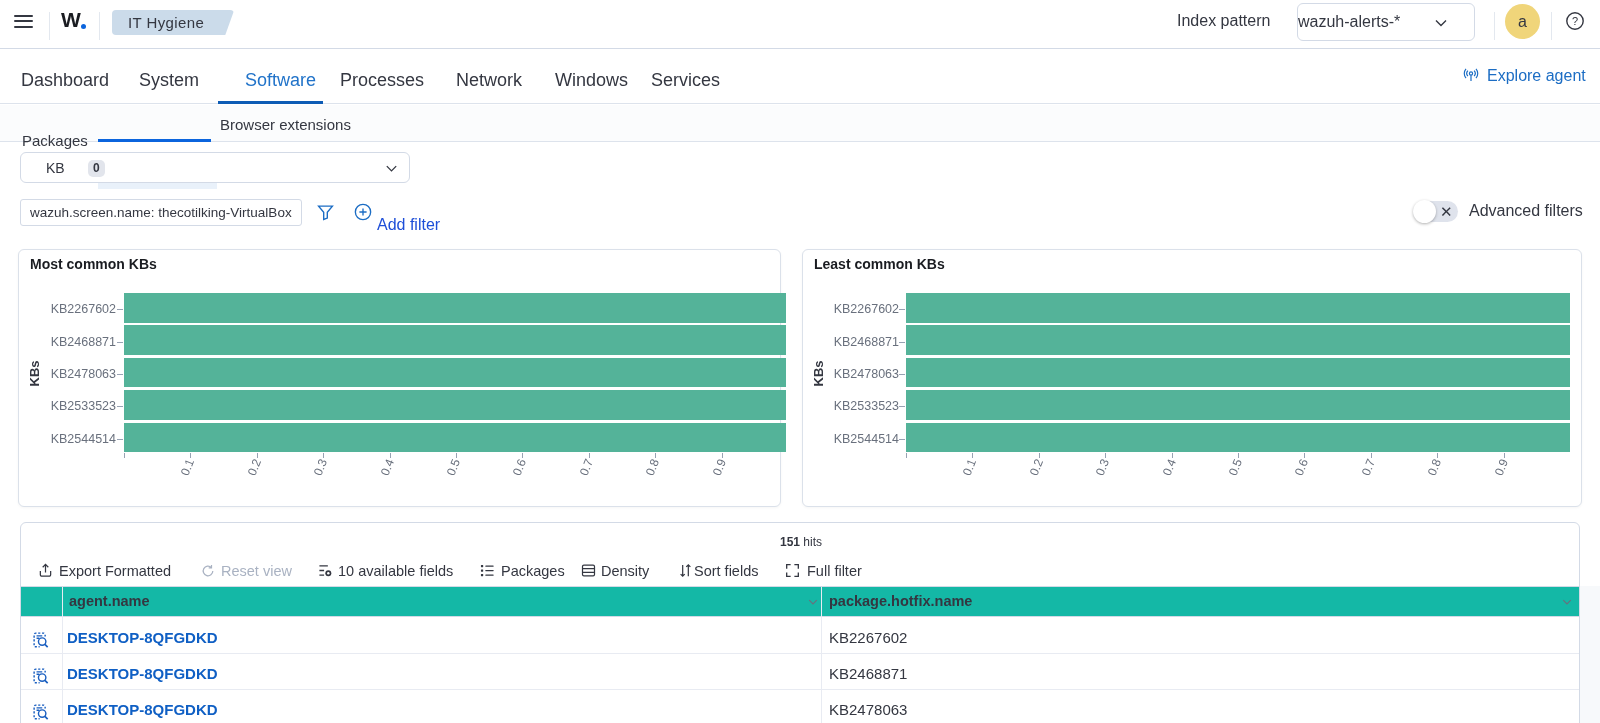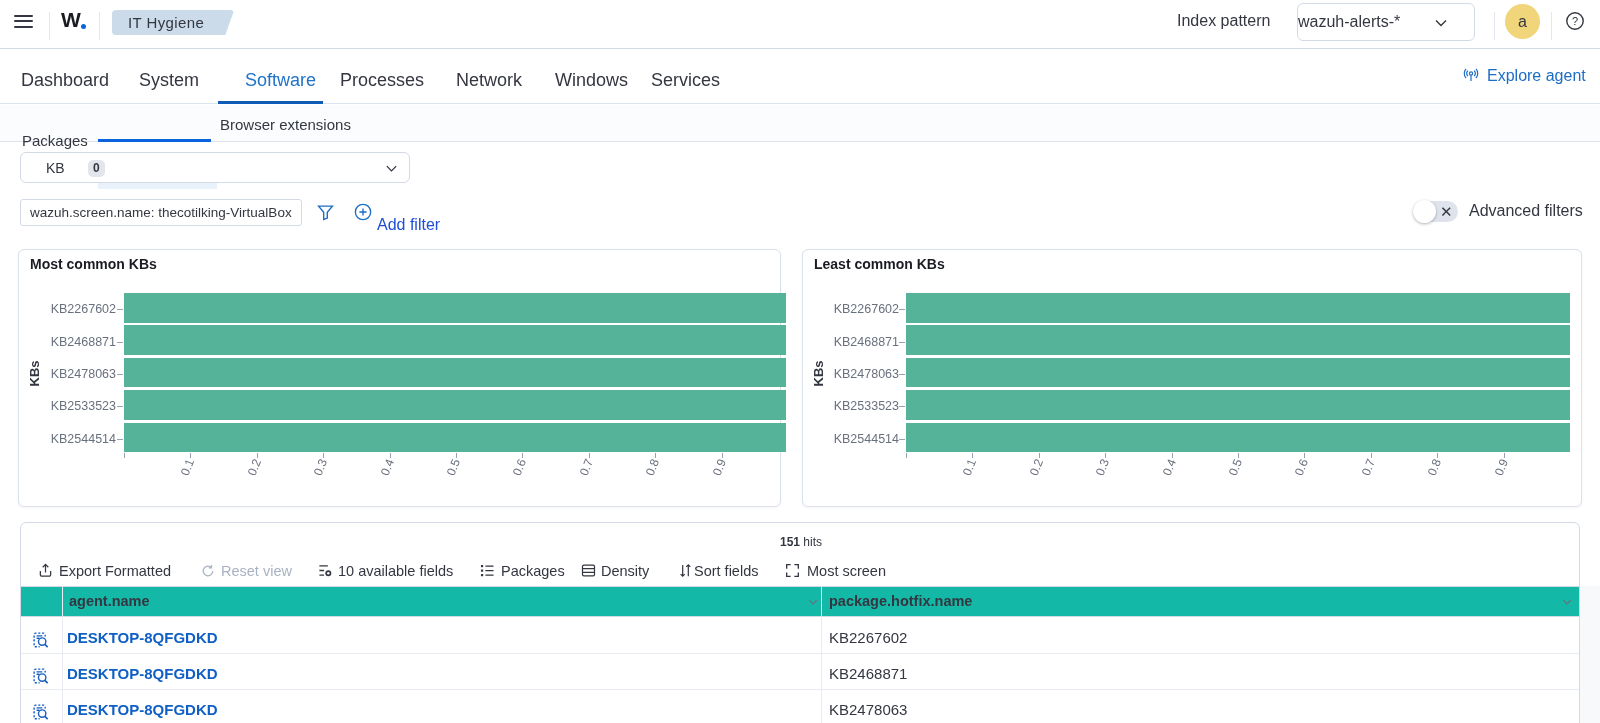--- a/index.html
+++ b/index.html
@@ -268,21 +268,21 @@
           <path d="M1.6 6h12.8M1.6 9.9h12.8"></path>
         </svg></div>
     <div class="titem" style="left:580px;">Density</div>
     <div class="titem" style="left:657px;"><svg class="ic" width="15" height="15" viewBox="0 0 16 16" fill="none" stroke="#343741" stroke-width="1.3">
           <path d="M5 2v12M2.8 11.8L5 14l2.2-2.2M11 14V2M8.8 4.2L11 2l2.2 2.2"></path>
         </svg></div>
     <div class="titem" style="left:673px;">Sort fields</div>
     <div class="titem" style="left:764px;"><svg class="ic" width="15" height="15" viewBox="0 0 16 16" fill="none" stroke="#343741" stroke-width="1.4">
           <path d="M6 1.8H1.8V6M10 1.8h4.2V6M6 14.2H1.8V10M10 14.2h4.2V10"></path>
         </svg></div>
-    <div class="titem" style="left:786px;">Most screen</div>
+    <div class="titem" style="left:786px;">Full filter</div>
   </div>
   <div class="thead">
     <div class="h" style="left:48px;">agent.name</div>
     <div class="h" style="left:808px;">package.hotfix.name</div>
     <svg class="ic" style="position:absolute; left:786px; top:9px;" width="12" height="12" viewBox="0 0 16 16" fill="none" stroke="#69707d" stroke-width="1.6">
         <path d="M3 5.5l5 5 5-5"></path>
       </svg>
     <svg class="ic" style="position:absolute; left:1540px; top:9px;" width="12" height="12" viewBox="0 0 16 16" fill="none" stroke="#69707d" stroke-width="1.6">
         <path d="M3 5.5l5 5 5-5"></path>
       </svg>

